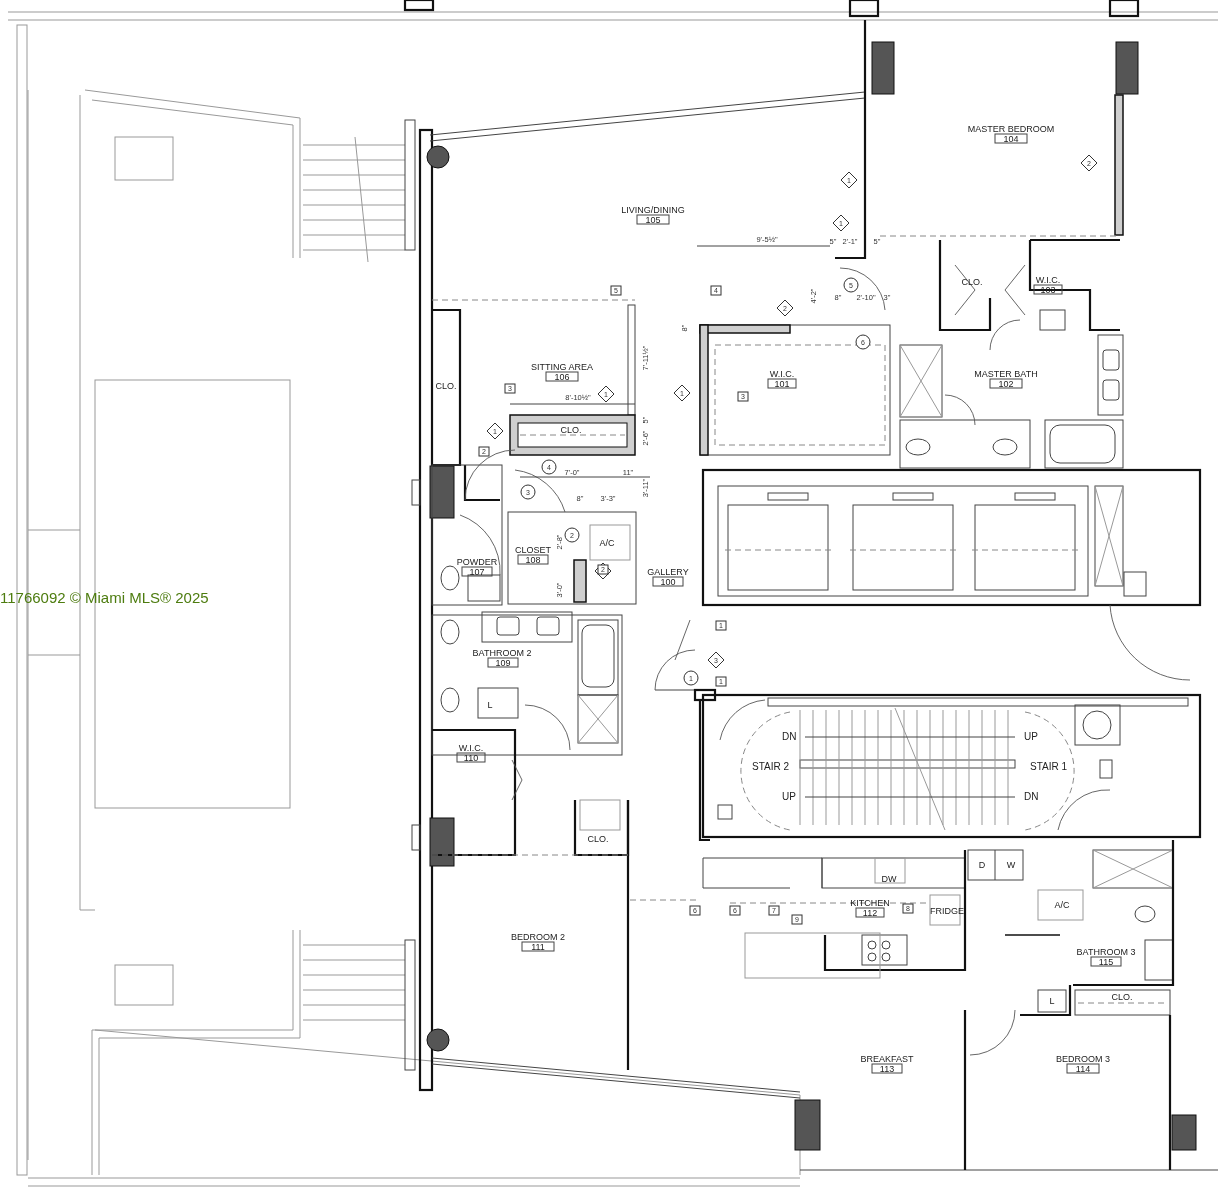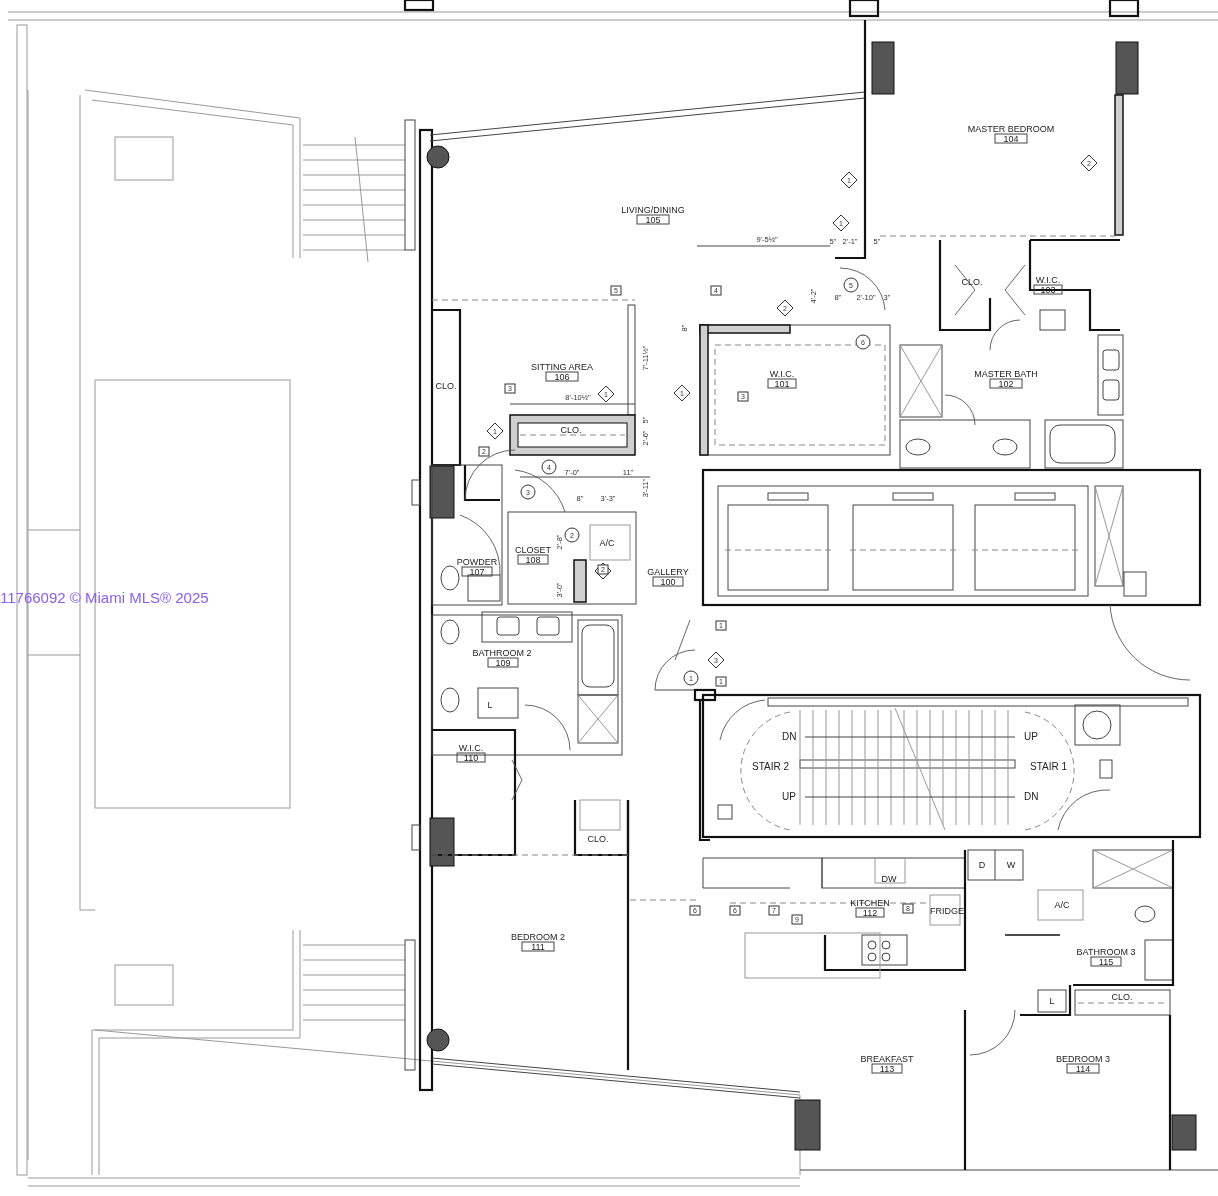--- a/index.html
+++ b/index.html
@@ -3,21 +3,21 @@
 <meta charset="utf-8">
 <style>
   html,body{margin:0;padding:0;background:#ffffff;}
   body{width:1218px;height:1196px;overflow:hidden;position:relative;font-family:"Liberation Sans",sans-serif;}
   #plan{position:absolute;left:0;top:0;width:1218px;height:1196px;}
   .lbl{font-family:"Liberation Sans",sans-serif;font-size:9px;fill:#222;text-anchor:middle;}
   .num{font-family:"Liberation Sans",sans-serif;font-size:9px;fill:#222;text-anchor:middle;}
   .dim{font-family:"Liberation Sans",sans-serif;font-size:7.5px;fill:#333;text-anchor:middle;}
   .tag{font-family:"Liberation Sans",sans-serif;font-size:7px;fill:#333;text-anchor:middle;}
   .stair{font-family:"Liberation Sans",sans-serif;font-size:10px;fill:#222;}
-  .wm{position:absolute;left:0;top:589px;font-family:"Liberation Sans",sans-serif;font-size:15px;color:#8b5cf6;white-space:nowrap;}
+  .wm{position:absolute;left:0;top:589px;font-family:"Liberation Sans",sans-serif;font-size:15px;color:#4d7c0f;white-space:nowrap;}
   .wall{fill:none;stroke:#111;stroke-width:2.2;}
   .thin{fill:none;stroke:#444;stroke-width:1;}
   .lite{fill:none;stroke:#999;stroke-width:1;}
   .dash{fill:none;stroke:#888;stroke-width:1;stroke-dasharray:6 4;}
   .hatch{fill:#cfcfcf;stroke:#111;stroke-width:1.5;}
   .col{fill:#555;stroke:#111;stroke-width:1;}
   .door{fill:none;stroke:#555;stroke-width:0.9;}
 </style>
 </head>
 <body>

